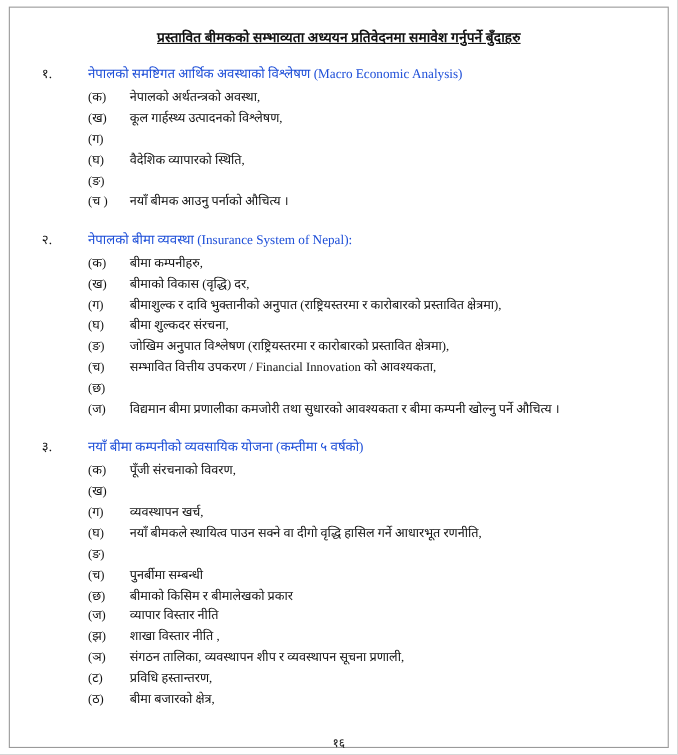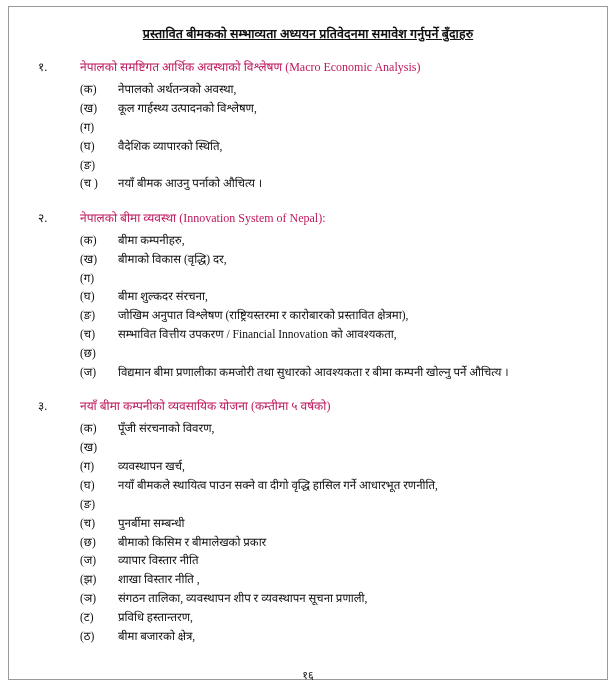--- a/index.html
+++ b/index.html
@@ -57,21 +57,21 @@
     margin-bottom: 7px;
   }
   .sec-num {
     width: 42px;
     flex: 0 0 42px;
     font-size: 12px;
     color: #111;
   }
   .sec-title {
     font-size: 12px;
-    color: #be185d;
+    color: #1d4ed8;
   }
   .items {
     margin: 0;
     padding: 0;
     list-style: none;
   }
   .item {
     display: flex;
     align-items: flex-start;
     margin-bottom: 4.5px;
@@ -144,33 +144,34 @@
           <span class="item-text">नयाँ बीमक आउनु पर्नाको औचित्य ।</span>
         </li>
       </ul>
     </div>
 
     <div class="spacer-sm"></div>
 
     <div class="section">
       <div class="section-head">
         <span class="sec-num">२.</span>
-        <span class="sec-title">नेपालको बीमा व्यवस्था (Innovation System of Nepal):</span>
+        <span class="sec-title">नेपालको बीमा व्यवस्था (Insurance System of Nepal):</span>
       </div>
       <ul class="items">
         <li class="item">
           <span class="item-mark">(क)</span>
           <span class="item-text">बीमा कम्पनीहरु,</span>
         </li>
         <li class="item">
           <span class="item-mark">(ख)</span>
           <span class="item-text">बीमाको विकास (वृद्धि) दर,</span>
         </li>
         <li class="item">
           <span class="item-mark">(ग)</span>
+          <span class="item-text">बीमाशुल्क र दावि भुक्तानीको अनुपात (राष्ट्रियस्तरमा र कारोबारको प्रस्तावित क्षेत्रमा),</span>
         </li>
         <li class="item">
           <span class="item-mark">(घ)</span>
           <span class="item-text">बीमा शुल्कदर संरचना,</span>
         </li>
         <li class="item">
           <span class="item-mark">(ङ)</span>
           <span class="item-text">जोखिम अनुपात विश्लेषण (राष्ट्रियस्तरमा र कारोबारको प्रस्तावित क्षेत्रमा),</span>
         </li>
         <li class="item">

